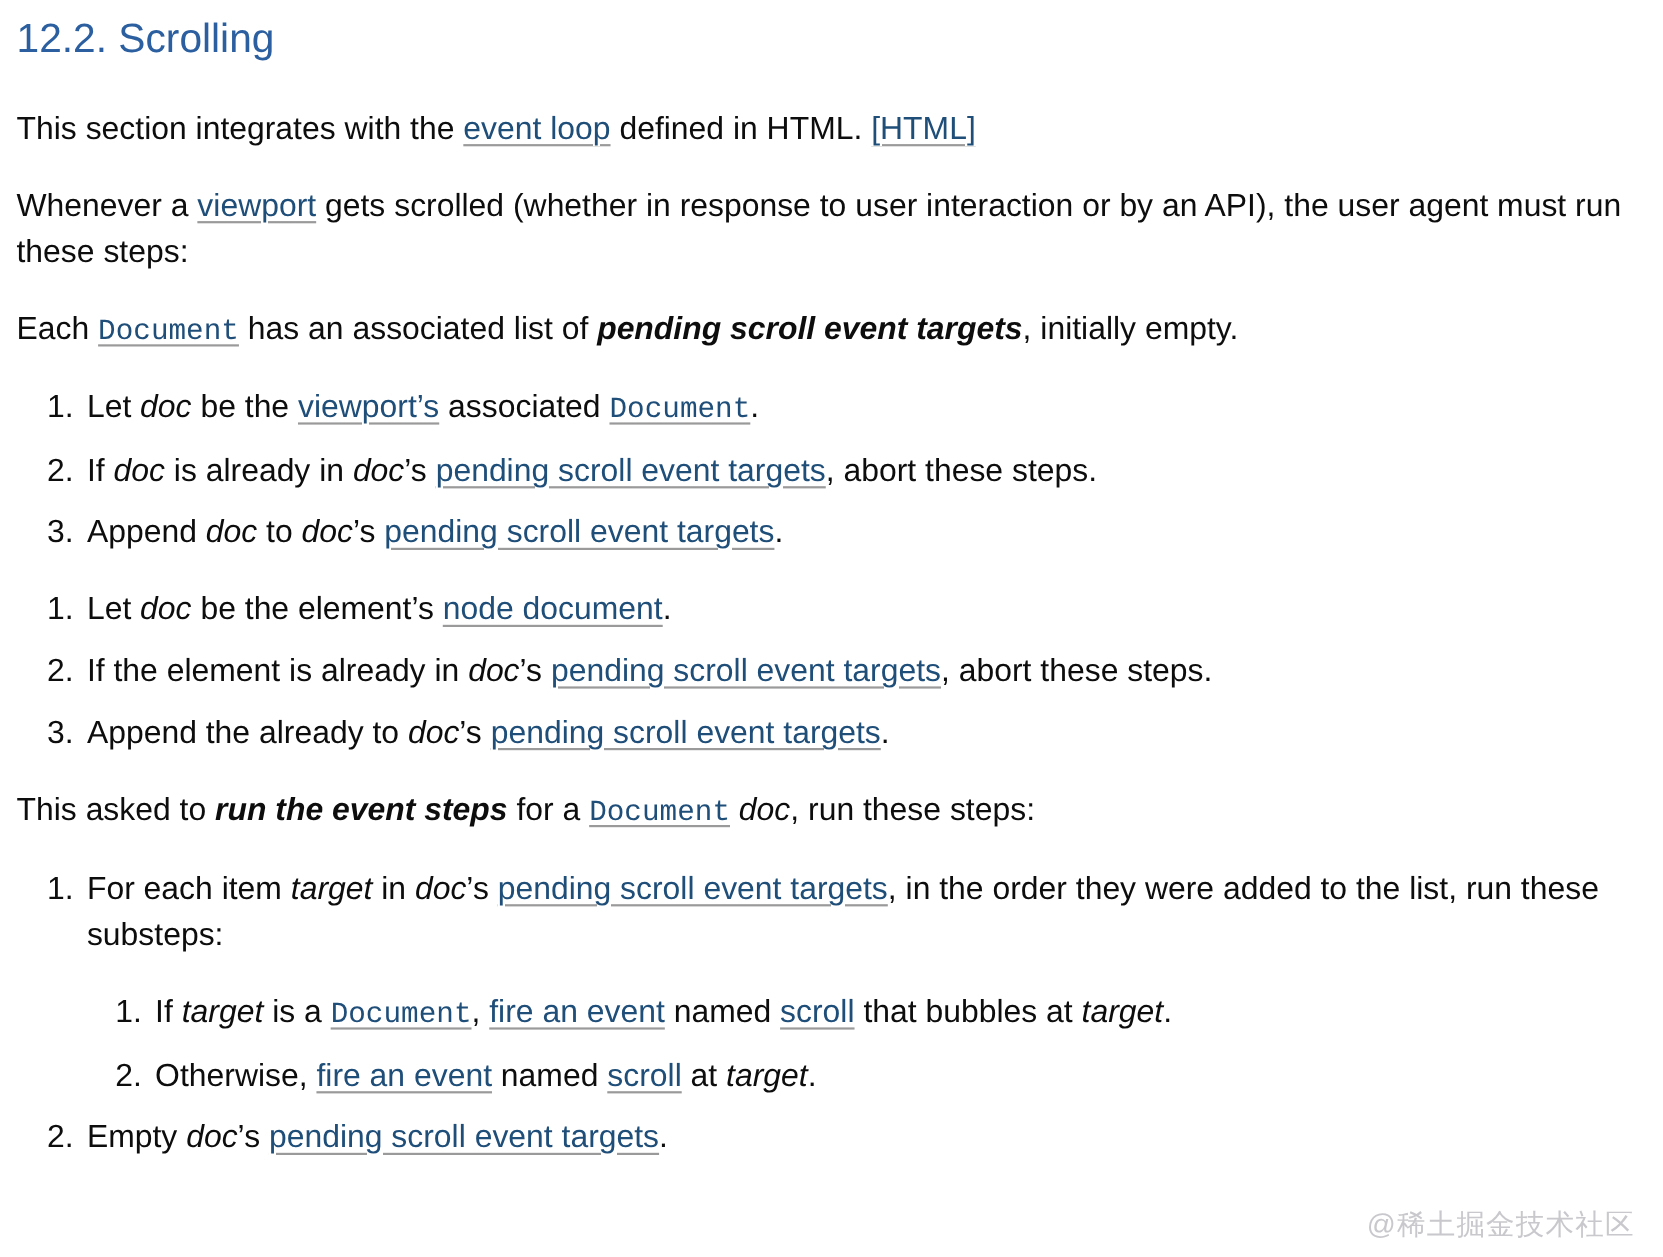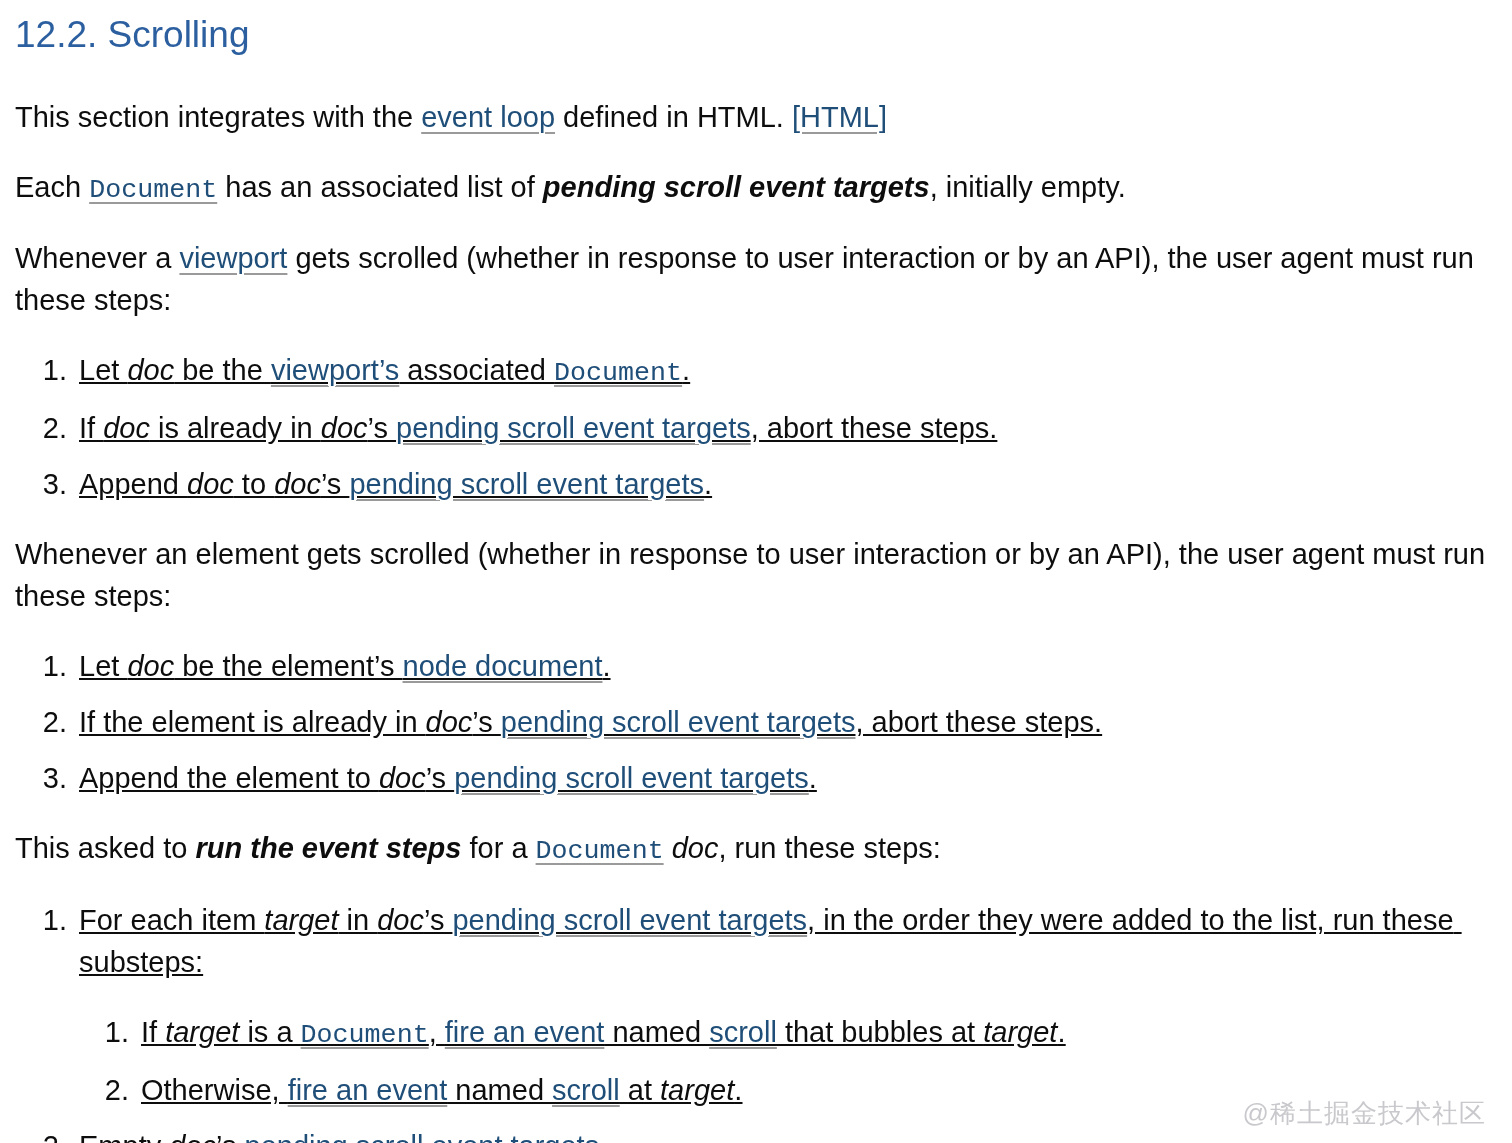--- a/index.html
+++ b/index.html
@@ -27,21 +27,21 @@
   }
   h3.section-heading{
     margin:2px 0 34px 0;
     font-size:37px;
     font-weight:500;
     color:var(--heading-blue);
   }
   p.spec-para{margin:28px 0;}
   ol.steps{margin:28px 0;padding-left:60px;}
   ol.steps ol.steps{margin:28px 0 14px 0;padding-left:58px;}
-  ol.steps>li{margin:14px 0;padding-left:4px;text-decoration:underline;}
+  ol.steps>li{margin:14px 0;padding-left:4px;}
   .run{white-space:pre-wrap;}
   a.run{cursor:pointer;}
   .run.link,.run.code-link{
     color:var(--link-navy);
     text-decoration:underline;
     text-decoration-color:var(--underline-gray);
     text-decoration-thickness:2px;
     text-underline-offset:5px;
   }
   .run.code-link{
@@ -61,36 +61,35 @@
 </style>
 </head>
 <body>
 
 <main>
 
   <h3 class="section-heading">12.2. Scrolling</h3>
 
   <p class="spec-para"><span class="run plain">This section integrates with the </span><a class="run link">event loop</a><span class="run plain"> defined in HTML. </span><a class="run link">[HTML]</a></p>
 
+  <p class="spec-para"><span class="run plain">Whenever a </span><a class="run link">viewport</a><span class="run plain"> gets scrolled (whether in response to user interaction or by an API), the user agent must run these steps:</span></p>
+
   <p class="spec-para"><span class="run plain">Each </span><a class="run code-link">Document</a><span class="run plain"> has an associated list of </span><span class="run bold-italic">pending scroll event targets</span><span class="run plain">, initially empty.</span></p>
-
-  <p class="spec-para"><span class="run plain">Whenever a </span><a class="run link">viewport</a><span class="run plain"> gets scrolled (whether in response to user interaction or by an API), the user agent must run these steps:</span></p>
 
   <ol class="steps">
     <li><span class="run plain">Let </span><span class="run italic">doc</span><span class="run plain"> be the </span><a class="run link">viewport’s</a><span class="run plain"> associated </span><a class="run code-link">Document</a><span class="run plain">.</span></li>
     <li><span class="run plain">If </span><span class="run italic">doc</span><span class="run plain"> is already in </span><span class="run italic">doc</span><span class="run plain">’s </span><a class="run link">pending scroll event targets</a><span class="run plain">, abort these steps.</span></li>
     <li><span class="run plain">Append </span><span class="run italic">doc</span><span class="run plain"> to </span><span class="run italic">doc</span><span class="run plain">’s </span><a class="run link">pending scroll event targets</a><span class="run plain">.</span></li>
   </ol>
 
-  <p class="spec-para"><span class="run plain">Whenever an element gets scrolled (whether in response to user interaction or by an API), the user agent must run these steps:</span></p>
 
   <ol class="steps">
     <li><span class="run plain">Let </span><span class="run italic">doc</span><span class="run plain"> be the element’s </span><a class="run link">node document</a><span class="run plain">.</span></li>
     <li><span class="run plain">If the element is already in </span><span class="run italic">doc</span><span class="run plain">’s </span><a class="run link">pending scroll event targets</a><span class="run plain">, abort these steps.</span></li>
-    <li><span class="run plain">Append the element to </span><span class="run italic">doc</span><span class="run plain">’s </span><a class="run link">pending scroll event targets</a><span class="run plain">.</span></li>
+    <li><span class="run plain">Append the already to </span><span class="run italic">doc</span><span class="run plain">’s </span><a class="run link">pending scroll event targets</a><span class="run plain">.</span></li>
   </ol>
 
   <p class="spec-para"><span class="run plain">This asked to </span><span class="run bold-italic">run the event steps</span><span class="run plain"> for a </span><a class="run code-link">Document</a><span class="run plain"> </span><span class="run italic">doc</span><span class="run plain">, run these steps:</span></p>
 
   <ol class="steps">
     <li>
       <span><span class="run plain">For each item </span><span class="run italic">target</span><span class="run plain"> in </span><span class="run italic">doc</span><span class="run plain">’s </span><a class="run link">pending scroll event targets</a><span class="run plain">, in the order they were added to the list, run these substeps:</span></span>
       <ol class="steps">
         <li><span class="run plain">If </span><span class="run italic">target</span><span class="run plain"> is a </span><a class="run code-link">Document</a><span class="run plain">, </span><a class="run link">fire an event</a><span class="run plain"> named </span><a class="run link">scroll</a><span class="run plain"> that bubbles at </span><span class="run italic">target</span><span class="run plain">.</span></li>
         <li><span class="run plain">Otherwise, </span><a class="run link">fire an event</a><span class="run plain"> named </span><a class="run link">scroll</a><span class="run plain"> at </span><span class="run italic">target</span><span class="run plain">.</span></li>

